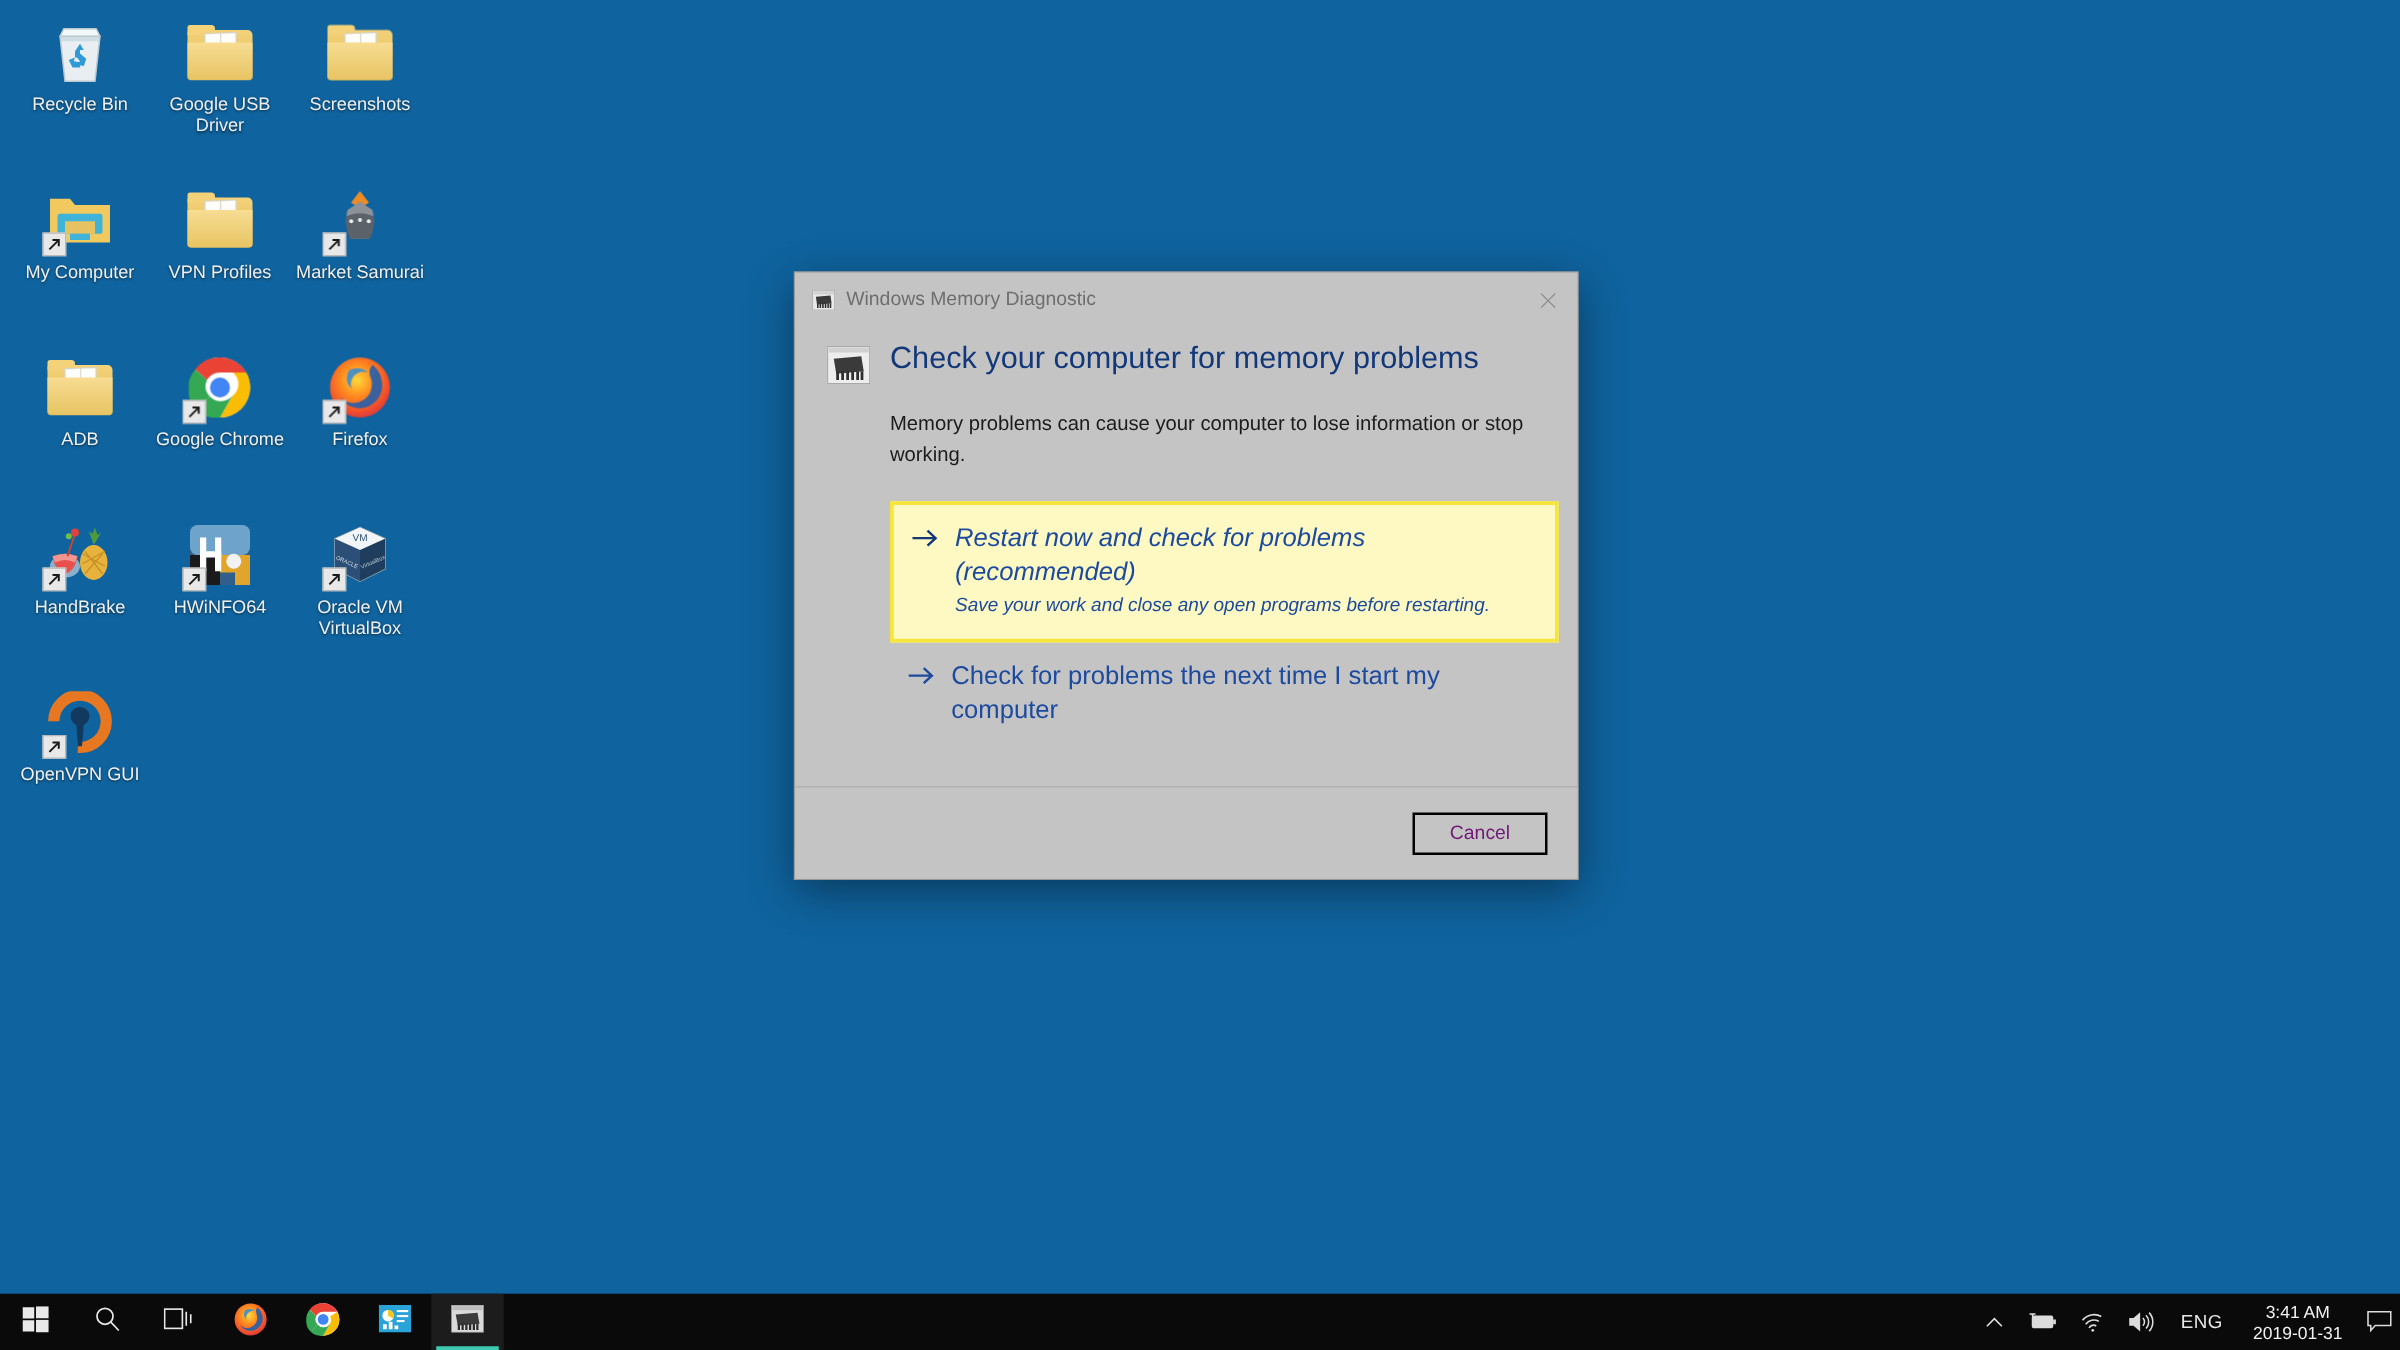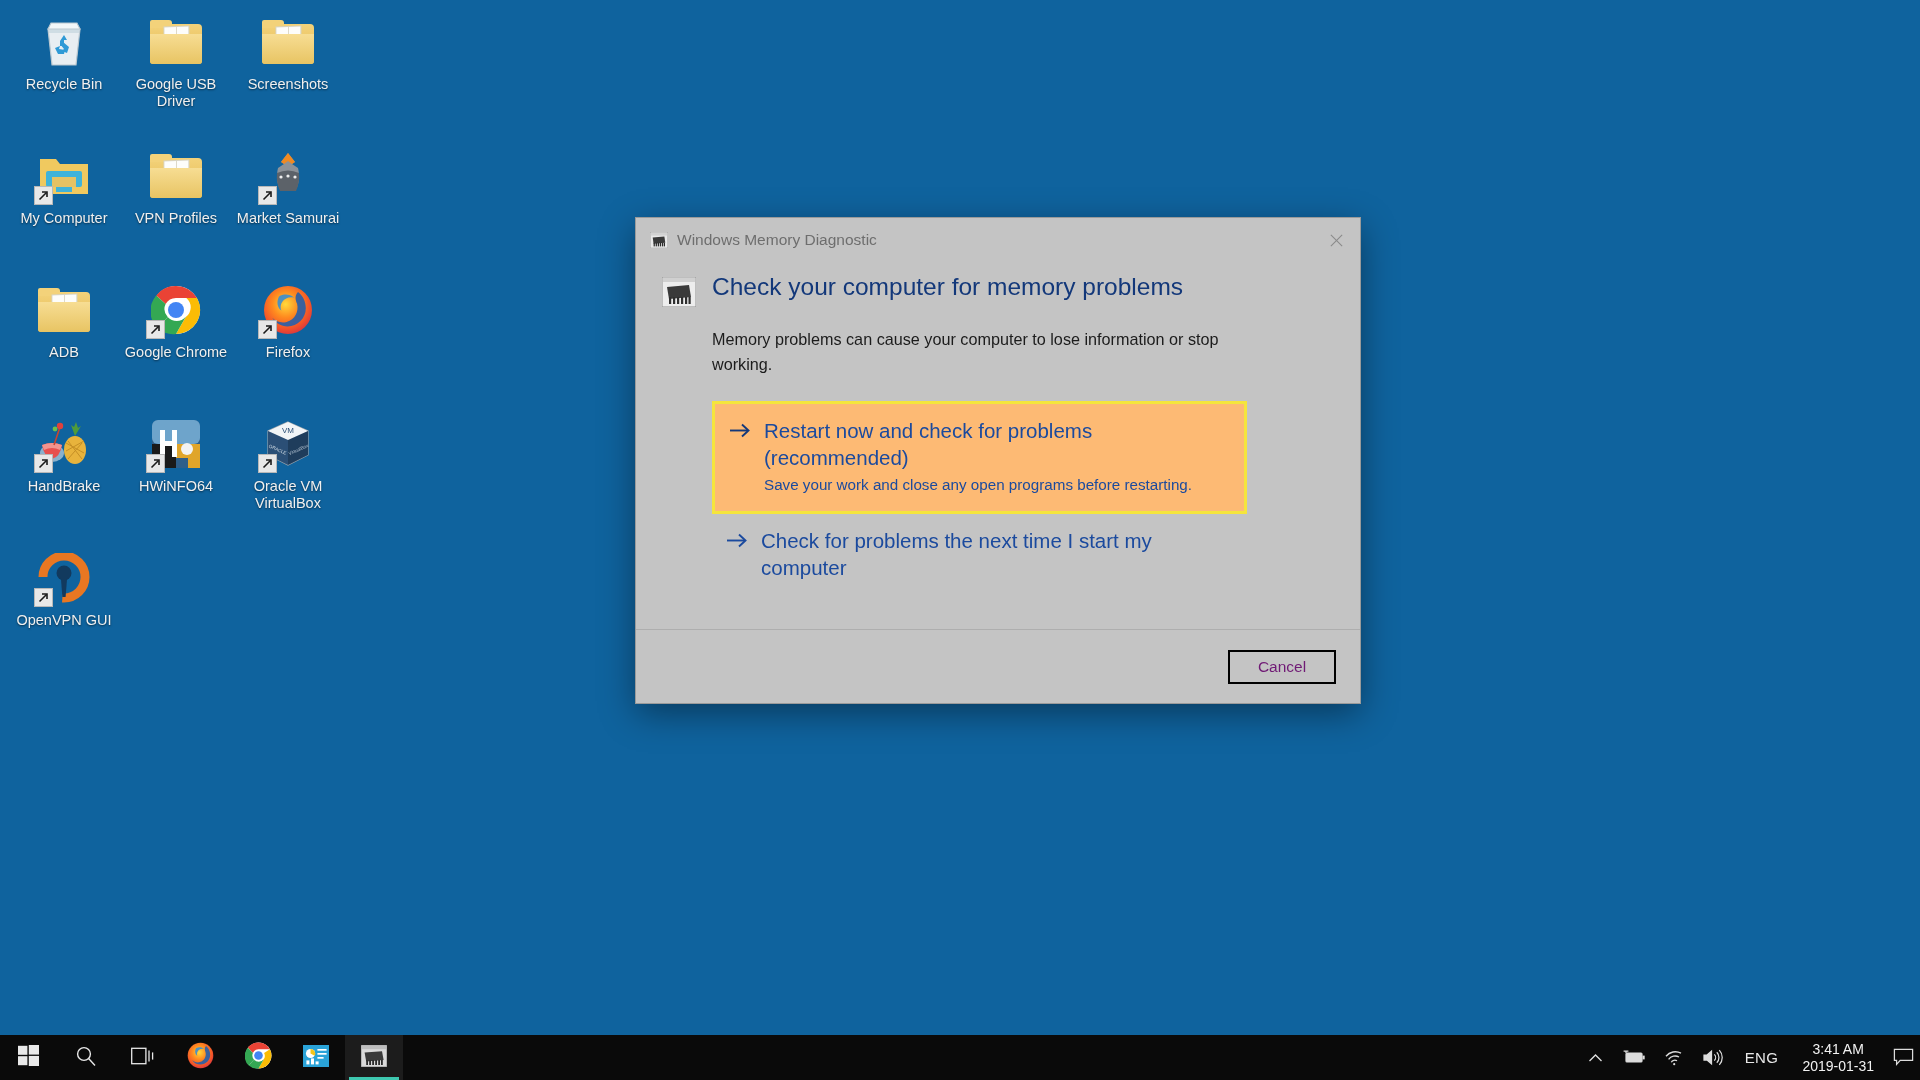--- a/index.html
+++ b/index.html
@@ -109,21 +109,21 @@
     justify-content:center; height:45px; padding:0 12px;
     font-size:14px; line-height:17px; color:#f2f2f2; cursor:default;
   }
   .tray-action {
     width:34px; height:45px; display:flex; align-items:center;
     justify-content:center; cursor:default;
   }
 
   
   #dialog {
-    position:absolute; left:636px; top:218px; width:724px; height:485px;
+    position:absolute; left:636px; top:218px; width:626px; height:485px;
     background:#c4c4c4;
     box-shadow:0 0 0 1px #9a9a9a, 0 10px 34px rgba(0,0,0,.42);
     display:flex; flex-direction:column;
   }
   #titlebar {
     height:44px; display:flex; align-items:center;
     padding-left:14px; flex:0 0 auto; position:relative;
   }
   #titlebar .tb-icon {
     width:18px; height:16px; margin-right:9px;
@@ -150,21 +150,21 @@
     margin-top:20px; margin-left:50px;
     font-size:16.2px; color:#1c1c1c; line-height:25px;
     max-width:535px;
   }
 
   .options { margin-top:24px; margin-left:50px; width:535px; }
   .option {
     display:flex; gap:13px; padding:13px 14px 15px 14px; cursor:default;
   }
   .option.selected {
-    background:#fdba74; border:3px solid #f5e53c;
+    background:#fef9c3; border:3px solid #f5e53c;font-style:italic;
   }
   .arrow {
     flex:0 0 auto; width:22px; margin-top:5px; color:#13387a;
   }
   .arrow svg { width:22px; height:17px; }
   .opt-main {
     font-size:20.5px; color:#1b4a9e; line-height:27px; font-weight:400;
   }
   .opt-sub {
     font-size:15.2px; color:#1b4a9e; line-height:21.5px; margin-top:3px;

